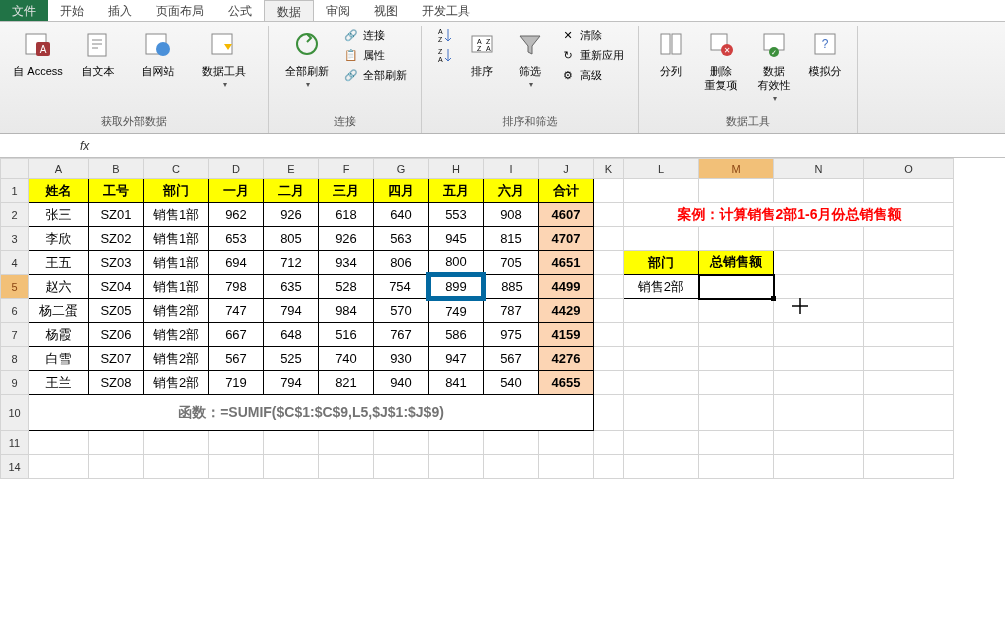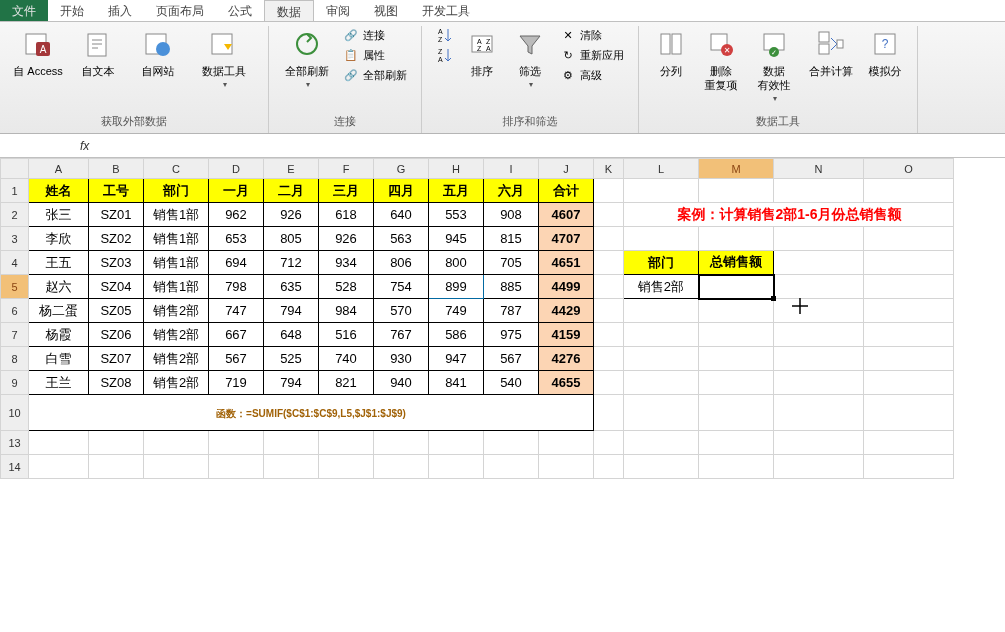--- a/index.html
+++ b/index.html
@@ -34,21 +34,21 @@
 
 .sheet { position: relative; overflow: hidden; }
 table.grid { border-collapse: collapse; position: absolute; left: 0; top: 0; }
 .colhdrs td, .rowh { background: #eee; text-align: center; font-size: 11px; color: #333; border: 1px solid #d4d4d4; }
 .colhdrs td { height: 20px; }
 .rowh { width: 28px; }
 td.cell { border: 1px solid #d4d4d4; height: 24px; padding: 0 4px; text-align: center; font-size: 13px; background: #fff; }
 tr.datarow td.cell { font-family: SimSun, Arial; }
 .hdr-yellow { background: #ffff00 !important; font-weight: bold; }
 .sum-col { background: #fcd5b4 !important; font-weight: bold; }
-.formula-text { color: #a16207; font-weight: bold; text-align: center; font-size: 10px; }
+.formula-text { color: #737373; font-weight: bold; text-align: center; font-size: 14px; }
 .case-text { color: #ff0000; font-weight: bold; font-size: 14px; white-space: nowrap; text-align:left; padding-left:2px;}
 .sel-cell { border: 2px solid #000 !important; position: relative; }
 .sel-cell::after { content: ""; position: absolute; right: -3px; bottom: -3px; width: 5px; height: 5px; background: #000; }
 .colhdrs td.selh, .rowh.selh { background: #f2c078; color:#8b4513;}
 .cursor-cross { position:absolute; pointer-events:none; }
 </style>
 </head>
 <body>
 
 <div class="tabs">
@@ -225,31 +225,20 @@
       <div class="btn-v" style="width:50px">
         <span class="ico">
             <svg width="28" height="28">
               <rect x="4" y="4" width="20" height="16" fill="#fff" stroke="#888"></rect>
               <circle cx="14" cy="22" r="5" fill="#3c8f3c"></circle>
               <text x="14" y="25" font-size="7" fill="#fff" text-anchor="middle">✓</text>
             </svg>
           </span>
         <span id="validate-lbl">数据<br>有效性</span>
           <span class="dd">▾</span>
-      </div>
-      <div class="btn-v" style="width:56px">
-        <span class="ico">
-            <svg width="28" height="28">
-              <rect x="2" y="2" width="10" height="10" fill="#fff" stroke="#888"></rect>
-              <rect x="2" y="14" width="10" height="10" fill="#fff" stroke="#888"></rect>
-              <path d="M14 8 l6 6 M14 20 l6 -6" stroke="#4472c4" fill="none"></path>
-              <rect x="20" y="10" width="6" height="8" fill="#fff" stroke="#888"></rect>
-            </svg>
-          </span>
-        <span>合并计算</span>
       </div>
       <div class="btn-v" style="width:44px">
         <span class="ico">
             <svg width="28" height="28">
               <rect x="4" y="4" width="20" height="20" fill="#fff" stroke="#888"></rect>
               <text x="14" y="18" font-size="12" text-anchor="middle" fill="#4472c4">?</text>
             </svg>
           </span>
         <span>模拟分</span>
       </div>
@@ -357,21 +346,21 @@
         </tr>
         <tr class="datarow">
           <td class="rowh selh">5</td>
           <td class="cell" style="border:1px solid #000">赵六</td>
           <td class="cell" style="border:1px solid #000">SZ04</td>
           <td class="cell" style="border:1px solid #000">销售1部</td>
           <td class="cell" style="border:1px solid #000">798</td>
           <td class="cell" style="border:1px solid #000">635</td>
           <td class="cell" style="border:1px solid #000">528</td>
           <td class="cell" style="border:1px solid #000">754</td>
-          <td class="cell" style="border:1px solid #0369a1">899</td>
+          <td class="cell" style="border:5px solid #0369a1">899</td>
           <td class="cell" style="border:1px solid #000">885</td>
           <td class="cell sum-col" style="border:1px solid #000">4499</td>
           <td class="cell"></td>
           <td class="cell" style="border:1px solid #000">销售2部</td>
           <td class="cell sel-cell" style="border:2px solid #000"></td>
           <td class="cell"></td>
           <td class="cell"></td>
         </tr>
         <tr class="datarow">
           <td class="rowh">6</td>
@@ -448,21 +437,21 @@
         <tr class="datarow">
           <td class="rowh">10</td>
           <td class="cell" colspan="10" style="height:36px;border:1px solid #000"><span class="formula-text">函数：=SUMIF($C$1:$C$9,L5,$J$1:$J$9)</span></td>
           <td class="cell"></td>
           <td class="cell"></td>
           <td class="cell"></td>
           <td class="cell"></td>
           <td class="cell"></td>
         </tr>
         <tr class="datarow">
-          <td class="rowh">13</td>
+          <td class="rowh">11</td>
           <td class="cell"></td>
           <td class="cell"></td>
           <td class="cell"></td>
           <td class="cell"></td>
           <td class="cell"></td>
           <td class="cell"></td>
           <td class="cell"></td>
           <td class="cell"></td>
           <td class="cell"></td>
           <td class="cell"></td>

